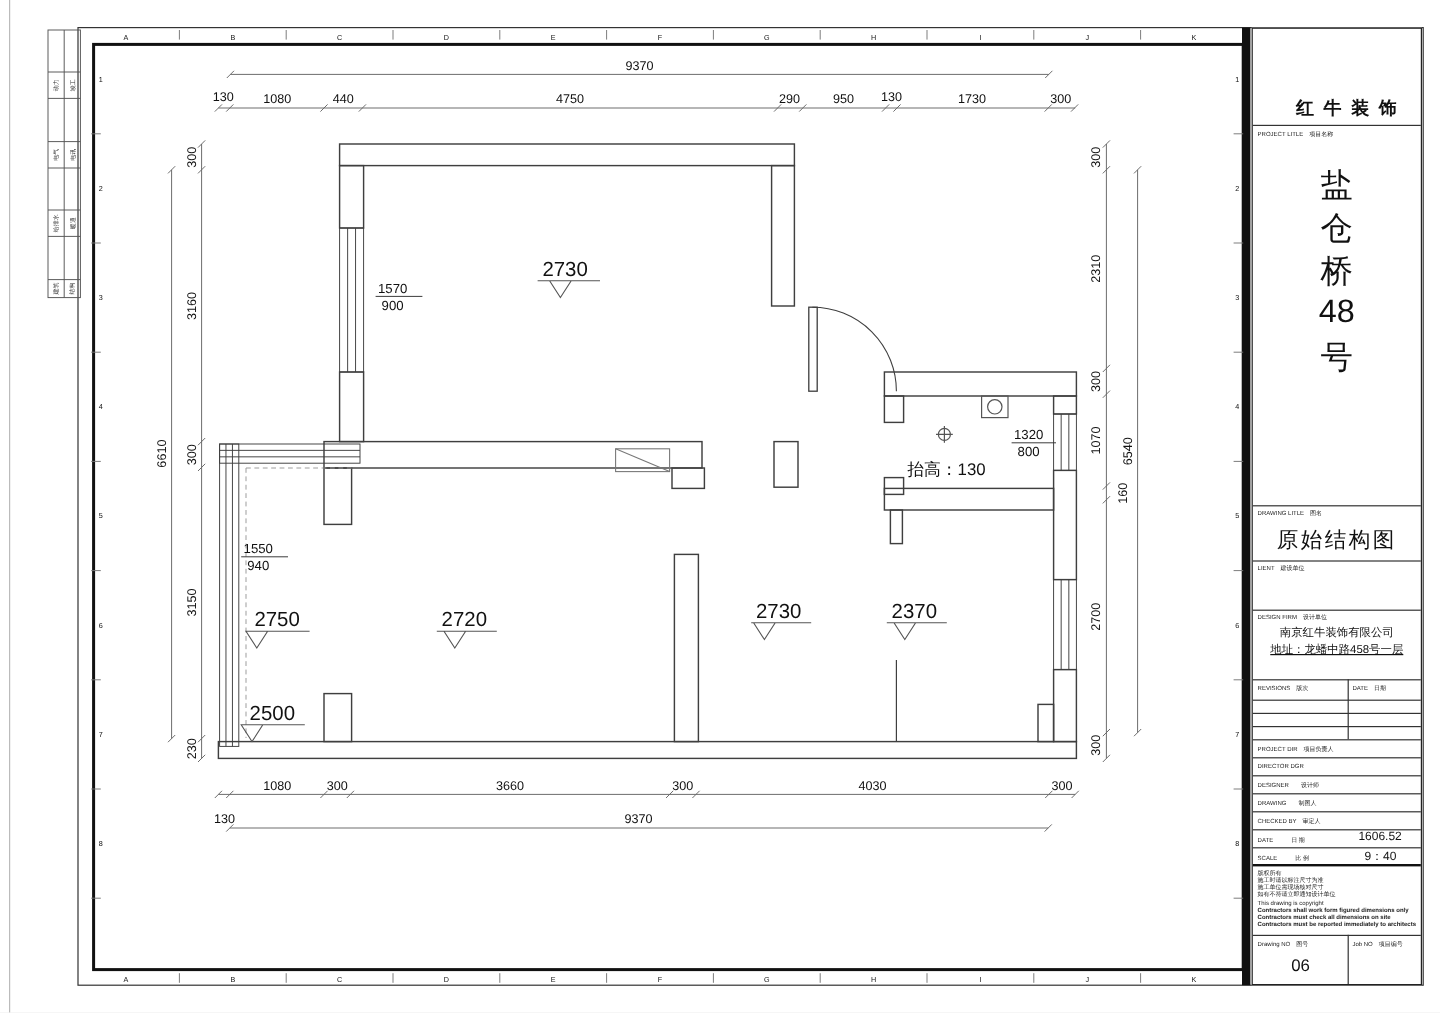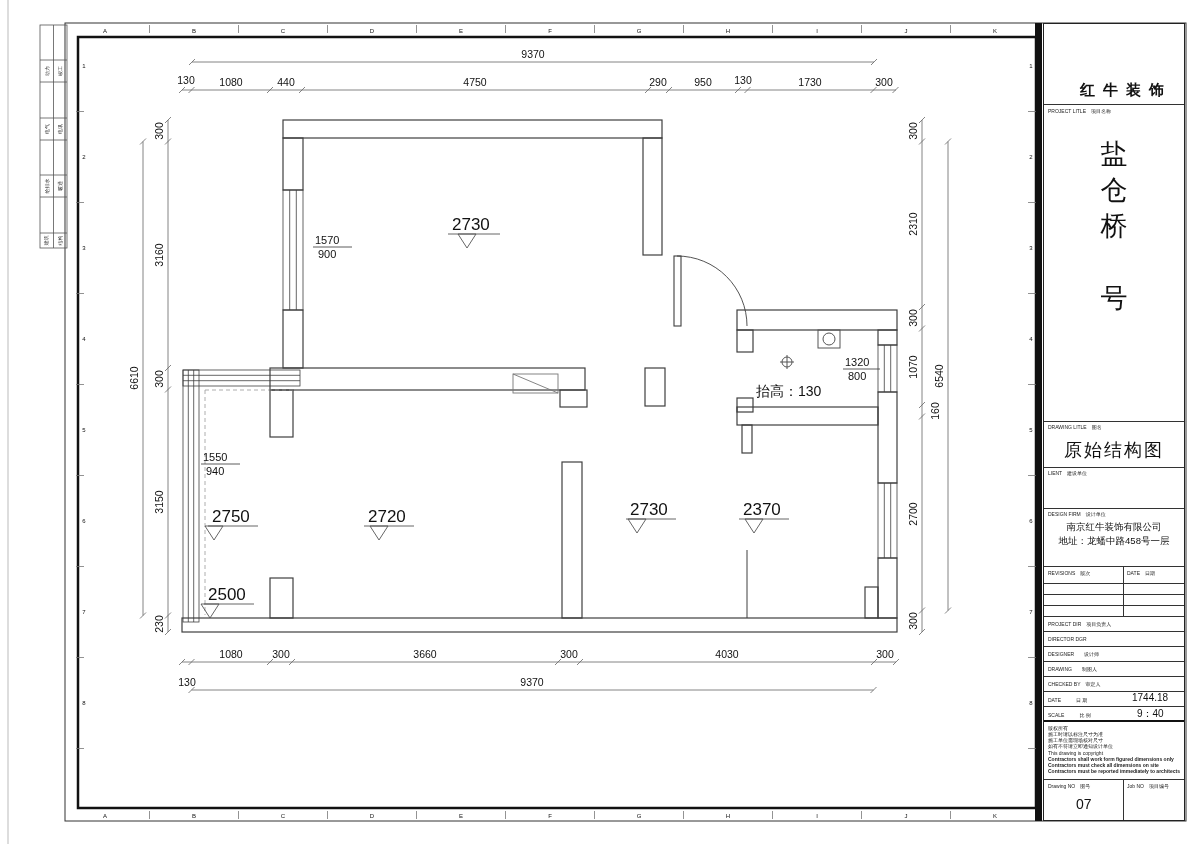--- a/index.html
+++ b/index.html
@@ -271,31 +271,32 @@
 </svg>
 
 <div class="tb">
   <div class="cname" style="top:57px;">红牛装饰</div>
   <div class="hl" style="top:80px;"></div>
   <div class="abs lab" style="left:4px;top:84px;">PROJECT LITLE　项目名称</div>
 
   <div class="pchar" style="top:112px;">盐</div>
   <div class="pchar" style="top:148px;">仓</div>
   <div class="pchar" style="top:184px;">桥</div>
+  <div class="pchar" style="top:220px;">48</div>
   <div class="pchar" style="top:256px;">号</div>
 
   <div class="hl" style="top:397px;"></div>
   <div class="abs lab" style="left:4px;top:400px;">DRAWING LITLE　图名</div>
   <div class="dtitle" style="top:414px;">原始结构图</div>
   <div class="hl" style="top:443px;"></div>
   <div class="abs lab" style="left:4px;top:446px;">LIENT　建设单位</div>
   <div class="hl" style="top:484px;"></div>
   <div class="abs lab" style="left:4px;top:487px;">DESIGN FIRM　设计单位</div>
   <div class="firm" style="top:497px;">南京红牛装饰有限公司</div>
-  <div class="firm" style="top:511px;">地址：龙蟠中路458号一层</div>
+  <div class="firm" style="top:511px;text-decoration:underline;">地址：龙蟠中路458号一层</div>
 
   <div class="hl" style="top:542px;"></div>
   <div class="abs lab" style="left:4px;top:546px;">REVISIONS　版次</div>
   <div class="abs lab" style="left:83px;top:546px;">DATE　日期</div>
   <div class="vl" style="left:79px;top:542px;height:50px;"></div>
   <div class="hl" style="top:559px;"></div>
   <div class="hl" style="top:570px;"></div>
   <div class="hl" style="top:581px;"></div>
   <div class="hl" style="top:592px;"></div>
 
@@ -303,35 +304,35 @@
   <div class="hl" style="top:607px;"></div>
   <div class="abs lab" style="left:4px;top:612px;">DIRECTOR DGR</div>
   <div class="hl" style="top:622px;"></div>
   <div class="abs lab" style="left:4px;top:627px;">DESIGNER　　设计师</div>
   <div class="hl" style="top:637px;"></div>
   <div class="abs lab" style="left:4px;top:642px;">DRAWING　　制图人</div>
   <div class="hl" style="top:652px;"></div>
   <div class="abs lab" style="left:4px;top:657px;">CHECKED BY　审定人</div>
   <div class="hl" style="top:667px;"></div>
   <div class="abs lab" style="left:4px;top:673px;">DATE　　　日  期</div>
-  <div class="abs val" style="left:88px;top:668px;">1744.18</div>
+  <div class="abs val" style="left:88px;top:668px;">1606.52</div>
   <div class="hl" style="top:682px;"></div>
   <div class="abs lab" style="left:4px;top:688px;">SCALE　　　比  例</div>
   <div class="abs val" style="left:93px;top:683px;">9：40</div>
   <div class="hl2" style="top:696px;"></div>
 
   <div class="abs note" style="left:4px;top:701px;">版权所有</div>
   <div class="abs note" style="left:4px;top:707px;">施工时请以标注尺寸为准</div>
   <div class="abs note" style="left:4px;top:713px;">施工单位需现场核对尺寸</div>
   <div class="abs note" style="left:4px;top:719px;">如有不符请立即通知设计单位</div>
   <div class="abs note" style="left:4px;top:726px;">This drawing is copyright</div>
   <div class="abs note b" style="left:4px;top:732px;">Contractors shall work form figured dimensions only</div>
   <div class="abs note b" style="left:4px;top:738px;">Contractors must check all dimensions on site</div>
   <div class="abs note b" style="left:4px;top:744px;">Contractors must be reported immediately to architects</div>
 
   <div class="hl" style="top:755px;"></div>
   <div class="vl" style="left:79px;top:755px;height:41px;"></div>
   <div class="abs lab" style="left:4px;top:759px;">Drawing NO　图号</div>
-  <div class="dno" style="left:32px;top:772px;">07</div>
+  <div class="dno" style="left:32px;top:772px;">06</div>
   <div class="abs lab" style="left:83px;top:759px;">Job NO　项目编号</div>
 </div>
 
 </div>
 
 </body></html>

